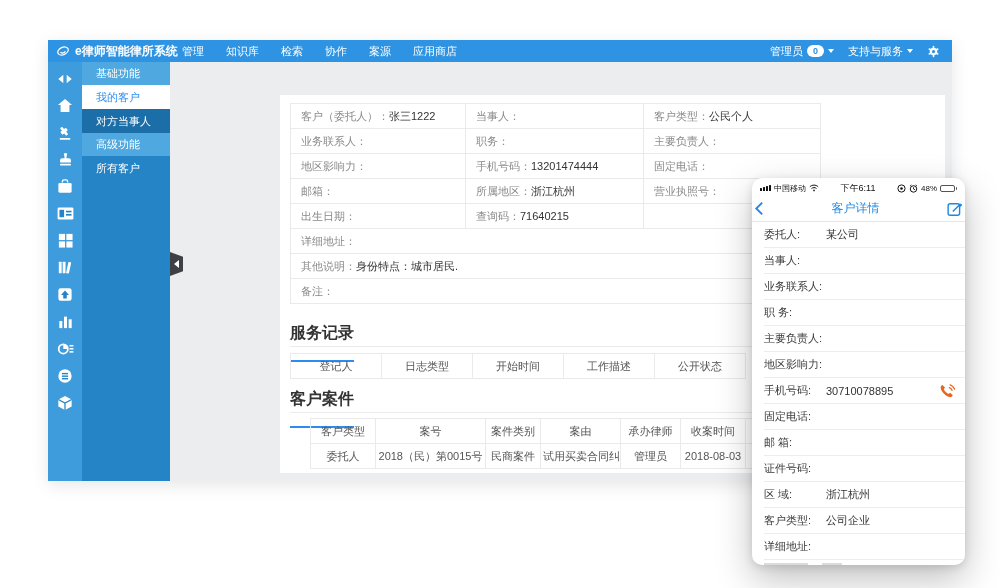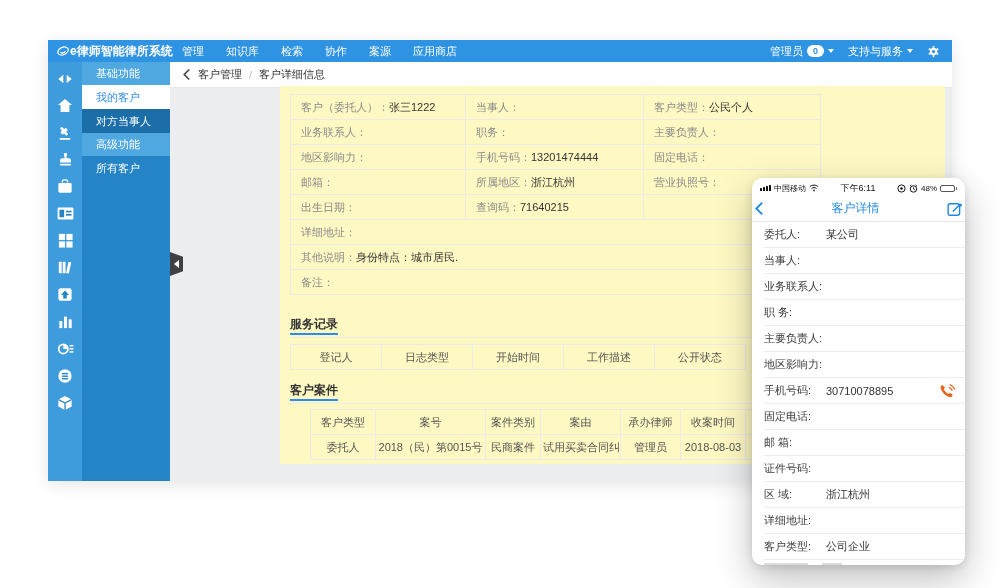--- a/index.html
+++ b/index.html
@@ -7,21 +7,21 @@
     width:1000px;height:588px;position:relative;overflow:hidden;background:#ffffff;
     font-family:"Liberation Sans","DejaVu Sans",sans-serif;color:#333;
     -webkit-font-smoothing:antialiased;
   }
   
   .app{position:absolute;left:48px;top:40px;width:904px;height:441px;background:#ECEDEF;
        box-shadow:0 4px 16px rgba(0,0,0,.10);}
   
   .navbar{position:absolute;left:0;top:0;right:0;height:22px;background:#2D93E2;color:#fff;
           display:flex;align-items:center;font-size:11px;}
-  .logo{display:flex;align-items:center;width:117px;padding-left:8px;box-sizing:border-box;
+  .logo{display:flex;align-items:center;gap:5px;width:117px;padding-left:8px;box-sizing:border-box;
         font-size:12px;font-weight:bold;white-space:nowrap;}
   .nav-menu{display:flex;margin-left:6px;justify-content:flex-end;}
   .nav-menu span{padding:0 11px;line-height:22px;cursor:pointer;white-space:nowrap;}
   .nav-right{margin-left:auto;display:flex;align-items:center;gap:14px;padding-right:12px;}
   .nav-right .itm{display:flex;align-items:center;gap:4px;cursor:pointer;white-space:nowrap;}
   .badge{background:#fff;color:#2D93E2;border-radius:7px;font-size:9px;min-width:11px;height:12px;
          line-height:12px;text-align:center;padding:0 3px;font-weight:bold;}
   .caret{width:0;height:0;border-left:3px solid transparent;border-right:3px solid transparent;
          border-top:4px solid #fff;display:inline-block;}
   
@@ -40,30 +40,30 @@
           clip-path:polygon(0 0,100% 20%,100% 80%,0 100%);display:flex;align-items:center;
           justify-content:center;cursor:pointer;z-index:5;}
   .handle .tri{width:0;height:0;border-top:4px solid transparent;border-bottom:4px solid transparent;
                border-right:5px solid #fff;}
   
   .breadcrumb{position:absolute;left:122px;top:22px;right:0;height:26px;background:#fff;
               border-bottom:1px solid #E6E6E6;display:flex;align-items:center;gap:7px;
               padding-left:12px;font-size:11px;color:#333;box-sizing:border-box;}
   .breadcrumb .sep{color:#bbb;}
   
-  .panel{position:absolute;left:232px;top:46px;width:665px;height:378px;background:#fef9c3;}
+  .panel{position:absolute;left:232px;top:55px;width:665px;height:378px;background:#ffffff;}
   
   table{border-collapse:collapse;}
   .form-tbl{position:absolute;left:10px;top:8px;width:530px;table-layout:fixed;font-size:11px;}
   .form-tbl td{border:1px solid #EAEAEA;height:24px;padding:0 10px;white-space:nowrap;overflow:hidden;}
   .form-tbl .lbl{color:#8a8a8a;}
   .form-tbl .val{color:#333;}
   
   .sec-title{position:absolute;left:10px;right:10px;border-bottom:1px solid #ECECEC;height:23px;}
-  .sec-title b{display:inline-block;font-size:12px;color:#333;padding-bottom:0;
+  .sec-title b{display:inline-block;font-size:16px;color:#333;padding-bottom:16px;
                border-bottom:2px solid #2D8CF0;margin-bottom:-1px;}
   
   .grid-tbl{position:absolute;left:10px;table-layout:fixed;font-size:11px;color:#555;}
   .grid-tbl th,.grid-tbl td{border:1px solid #EAEAEA;height:24px;font-weight:normal;
                             text-align:center;white-space:nowrap;overflow:hidden;padding:0 2px;}
   
   .phone{position:absolute;left:752px;top:178px;width:213px;height:387px;background:#fff;
          border-radius:10px;box-shadow:0 14px 36px rgba(0,0,0,.25),0 2px 8px rgba(0,0,0,.12);
          overflow:hidden;z-index:50;}
   .p-status{height:16px;display:flex;align-items:center;font-size:8px;color:#111;
@@ -234,30 +234,20 @@
     <div class="sm-item active">我的客户</div>
     <div class="sm-item dark">对方当事人</div>
     <div class="sm-header">高级功能</div>
     <div class="sm-item">所有客户</div>
   </div>
 
   <div class="handle">
     <span class="tri"></span>
   </div>
 
-  <div class="breadcrumb">
-    <span style="display:inline-flex;">
-      <svg width="9" height="13" viewBox="0 0 10 14">
-          <path d="M8 1.5 L2.5 7 L8 12.5" fill="none" stroke="#444" stroke-width="1.8"></path>
-        </svg>
-      </span>
-    <span>客户管理</span>
-    <span class="sep">/</span>
-    <span>客户详细信息</span>
-  </div>
 
   <div class="panel">
 
     <table class="form-tbl">
       <colgroup>
           <col style="width:175px">
           <col style="width:178px">
           <col style="width:177px">
         </colgroup>
       <tbody>
@@ -453,25 +443,25 @@
       </div>
     <div class="p-row">
         <span class="plbl">证件号码:</span>
         <span class="pval"></span>
       </div>
     <div class="p-row">
         <span class="plbl">区 域:</span>
         <span class="pval">浙江杭州</span>
       </div>
     <div class="p-row">
-        <span class="plbl">详细地址:</span>
-        <span class="pval"></span>
-      </div>
-    <div class="p-row">
         <span class="plbl">客户类型:</span>
         <span class="pval">公司企业</span>
+      </div>
+    <div class="p-row">
+        <span class="plbl">详细地址:</span>
+        <span class="pval"></span>
       </div>
     <div class="p-clip">
       <i style="left:0;width:44px;"></i>
         <i style="left:58px;width:20px;"></i>
     </div>
   </div>
 </div>
 
 </body></html>

